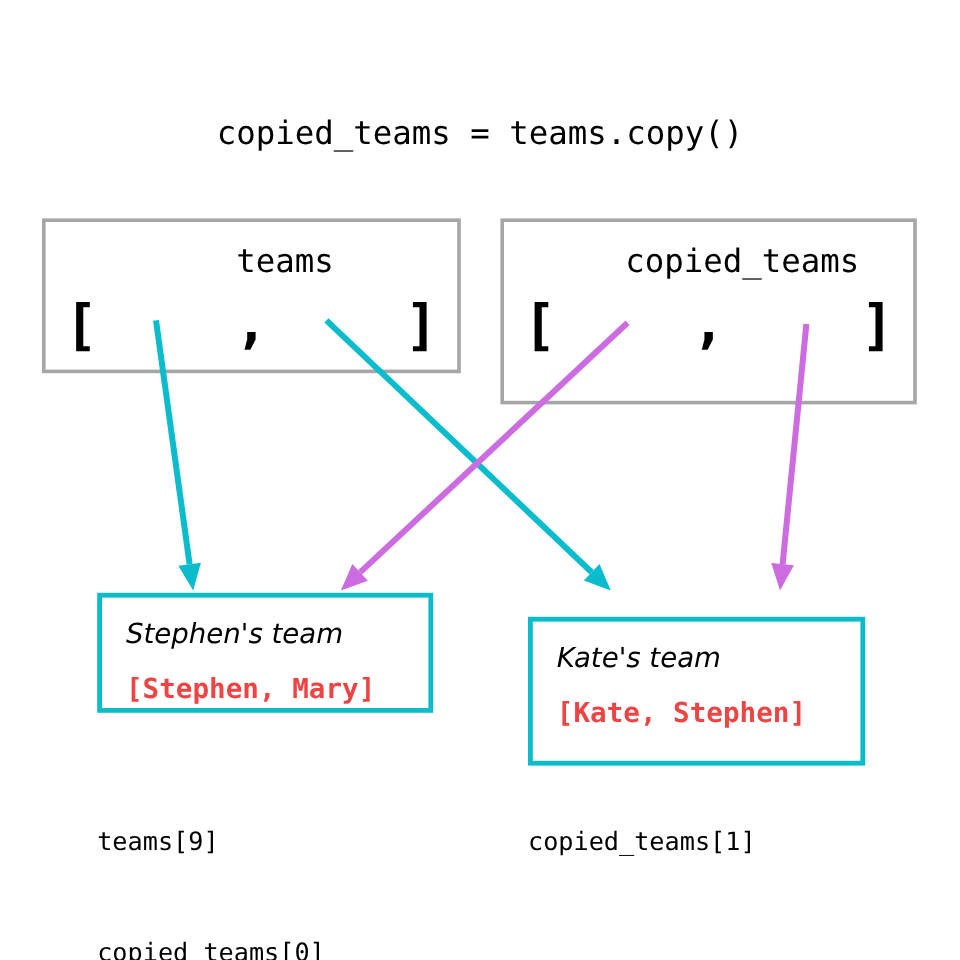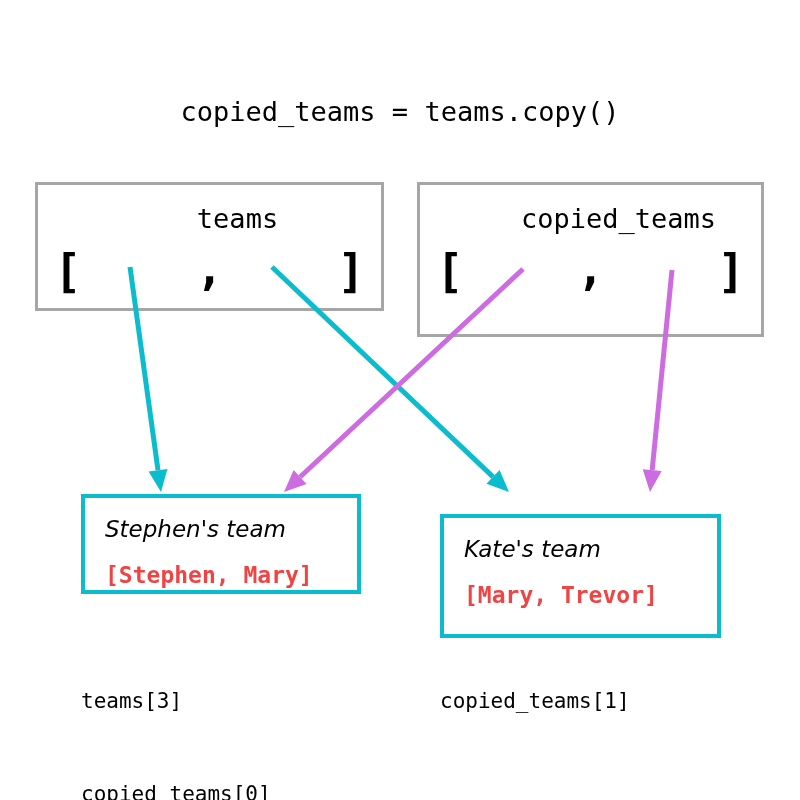--- a/index.html
+++ b/index.html
@@ -166,25 +166,25 @@
     </div>
   </div>
 
   <div class="team-box" id="box-stephen">
     <div class="team-label">Stephen's team</div>
     <div class="team-contents">[Stephen, Mary]</div>
   </div>
 
   <div class="team-box" id="box-kate">
     <div class="team-label">Kate's team</div>
-    <div class="team-contents">[Mary, Trevor]</div>
+    <div class="team-contents">[Kate, Stephen]</div>
   </div>
 
   <div class="caption-group" id="caption-left">
-    <div>teams[3]</div>
+    <div>teams[9]</div>
     <div>copied_teams[0]</div>
   </div>
   <div class="caption-group" id="caption-right">
     <div>copied_teams[1]</div>
   </div>
 
   <svg id="arrow-layer" width="800" height="800" viewBox="0 0 800 800">
       <g>
         <line x1="130" y1="267" x2="157.99725503267211" y2="470.20588330165253" stroke="#0bbccd" stroke-width="5" stroke-linecap="butt"></line>
         <polygon points="161,492 148.58615918565843,471.5025231739078 167.4083508796858,468.9092434293973" fill="#0bbccd"></polygon>

